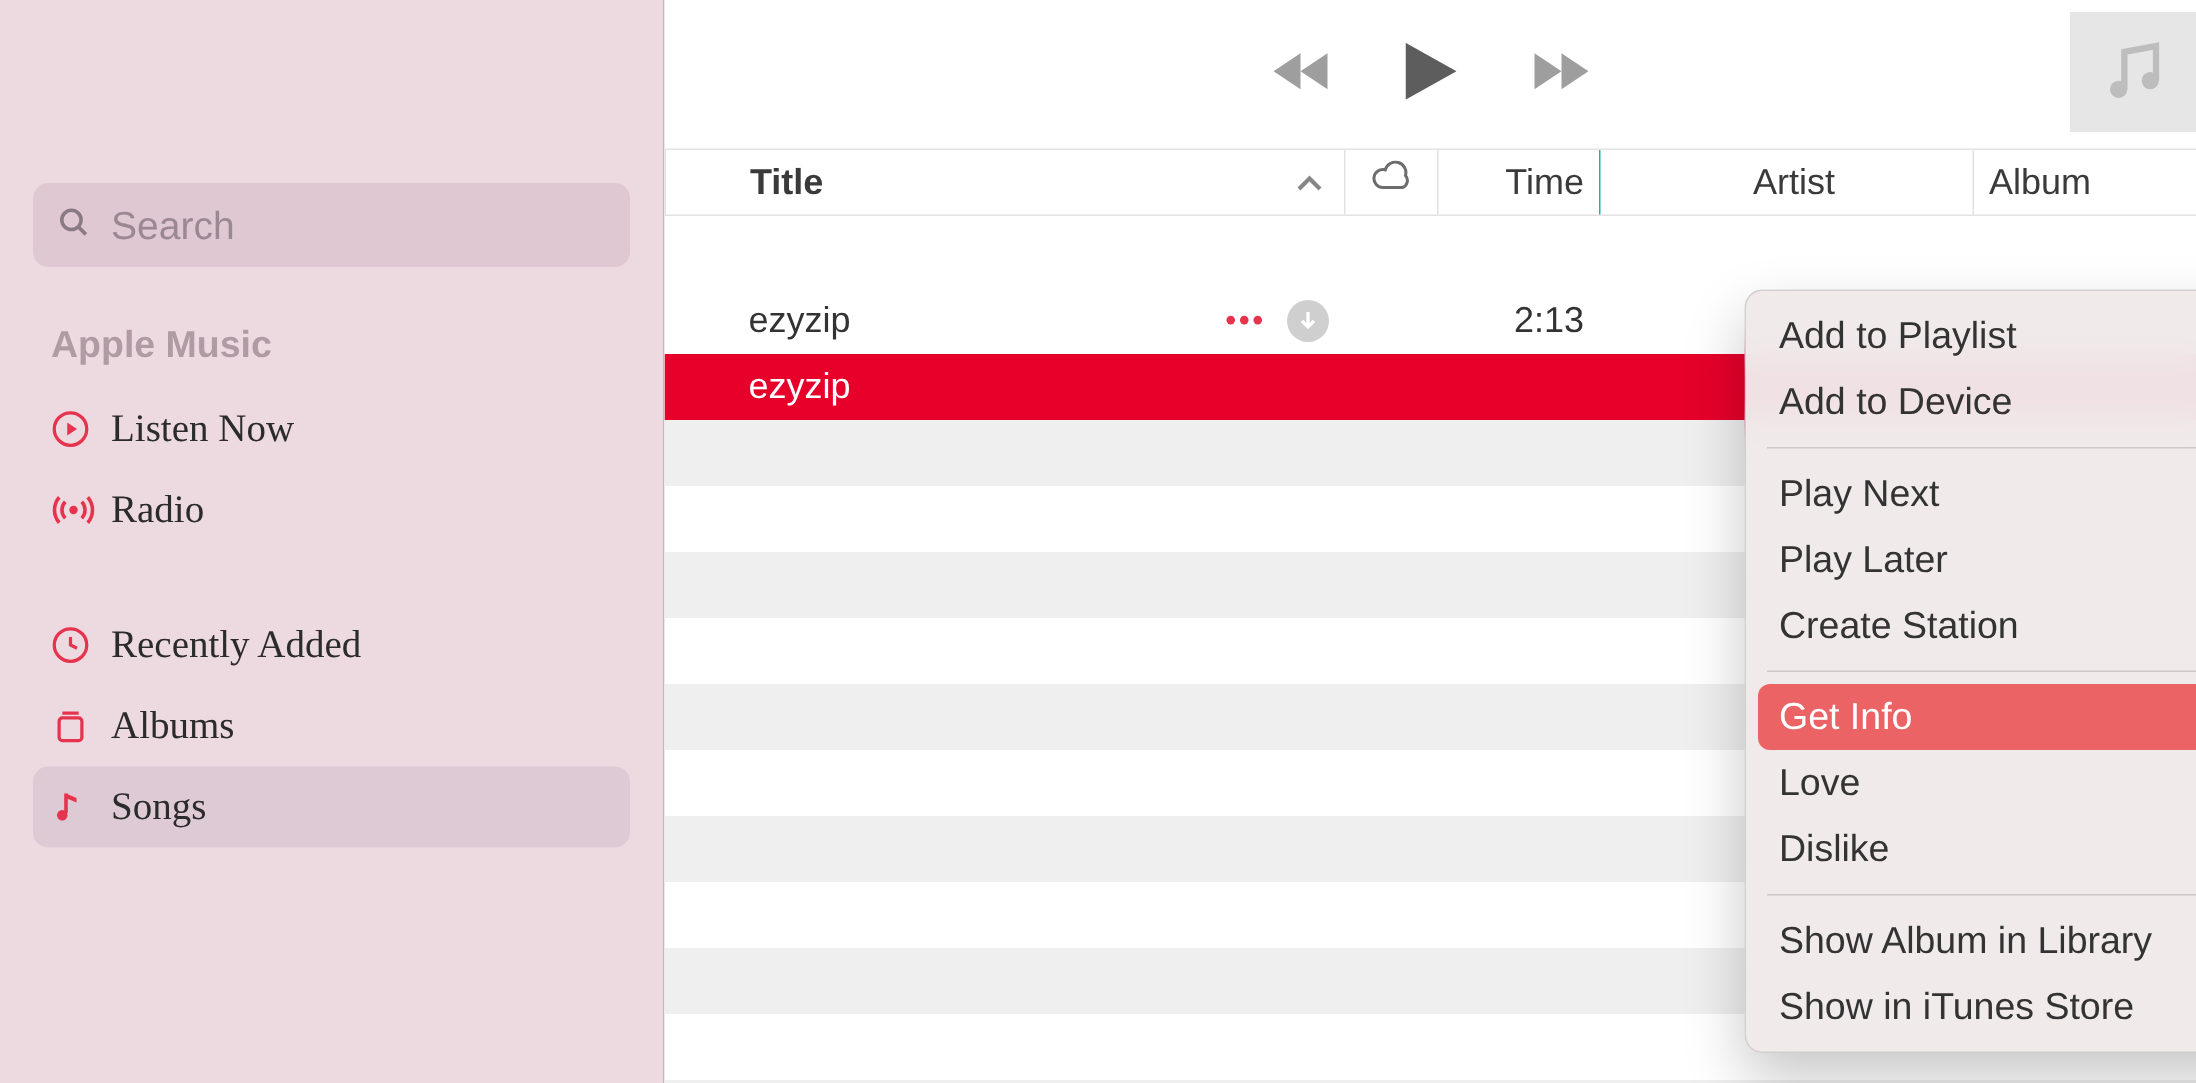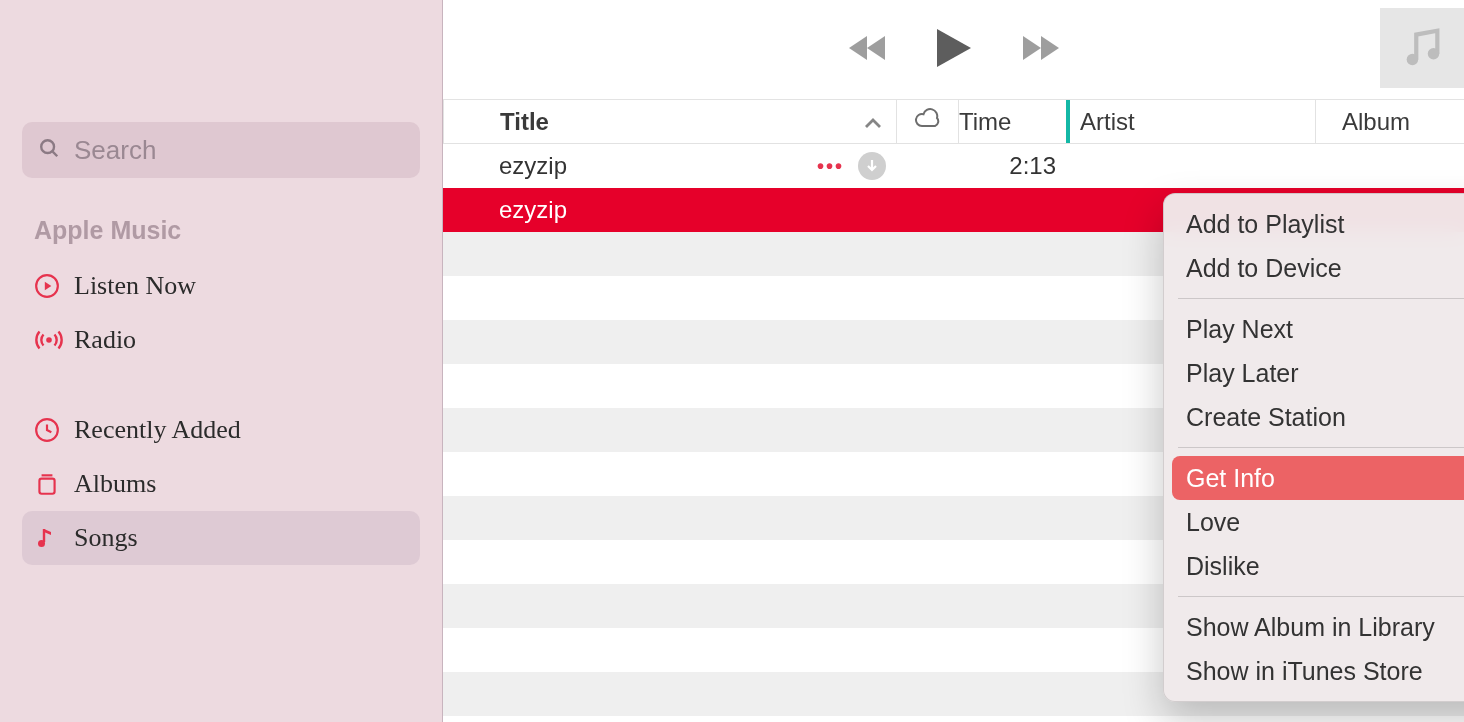--- a/index.html
+++ b/index.html
@@ -143,40 +143,41 @@
     width: 62px;
     display:flex; align-items:center; justify-content:center;
     border-left: 1px solid #e2e2e2;
     height:100%;
     color:#6d6d6d;
   }
   .col-time {
     width: 108px;
     border-left: 1px solid #e2e2e2;
     height:100%;
-    display:flex; align-items:center; 
+    display:flex; align-items:center; justify-content:flex-end;
     padding-right:10px;
   }
   .col-artist {
     width: 249px;
-    border-left:4px solid #14b8a6;
+    border-left:1px solid #14b8a6;
     height:100%;
     display:flex; align-items:center;
     padding-left:10px;
+    justify-content:center;
   }
   .col-album {
     flex:1;
     border-left:1px solid #e2e2e2;
     height:100%;
     display:flex; align-items:center;
-    padding-left:26px;
-  }
-
-  
-  .tracklist { flex:1; position: relative; }
+    padding-left:10px;
+  }
+
+  
+  .tracklist { flex:1; position: relative; margin-top: 48px; }
   .stripe {
     position:absolute; left:0; right:0; height:44px;
     background: #efefef;
   }
   .track-row {
     position: relative;
     height: 44px;
     display:flex;
     align-items:center;
     font-size: 24px;

